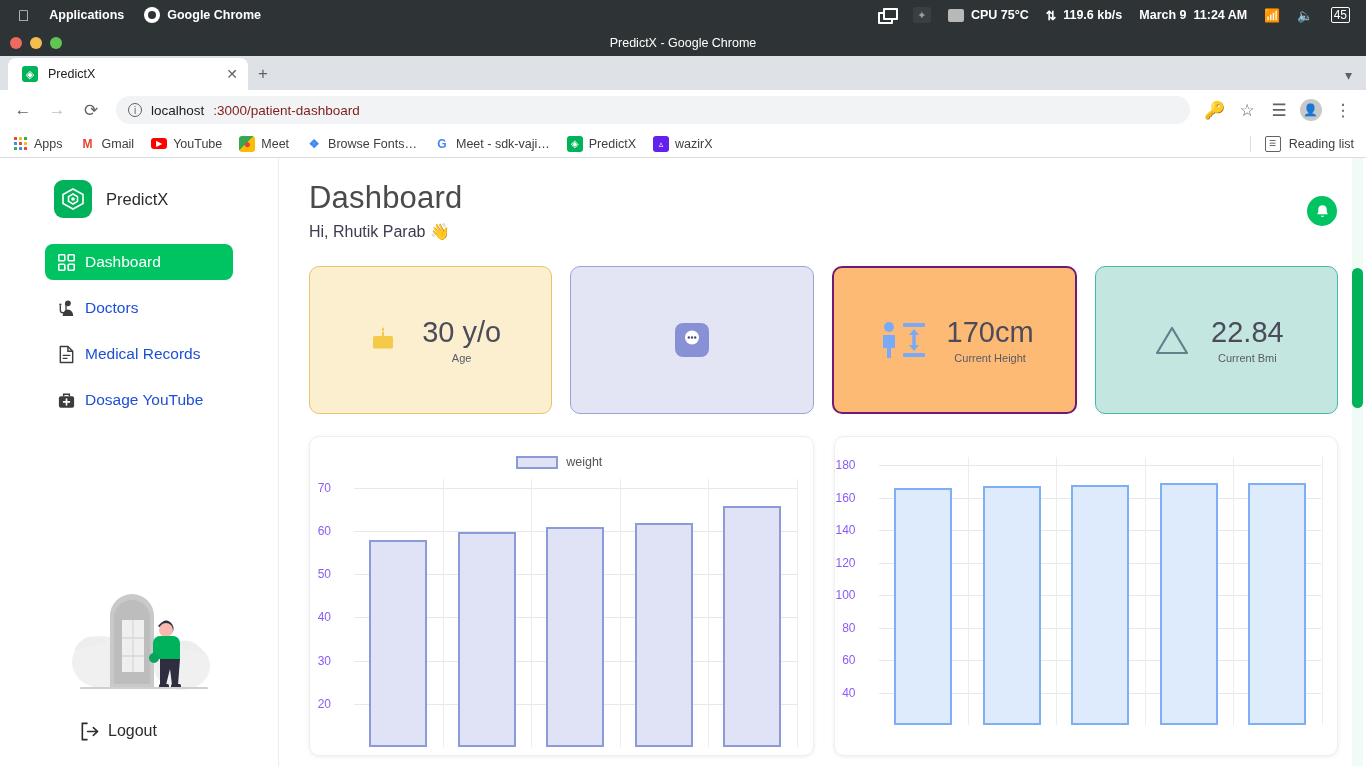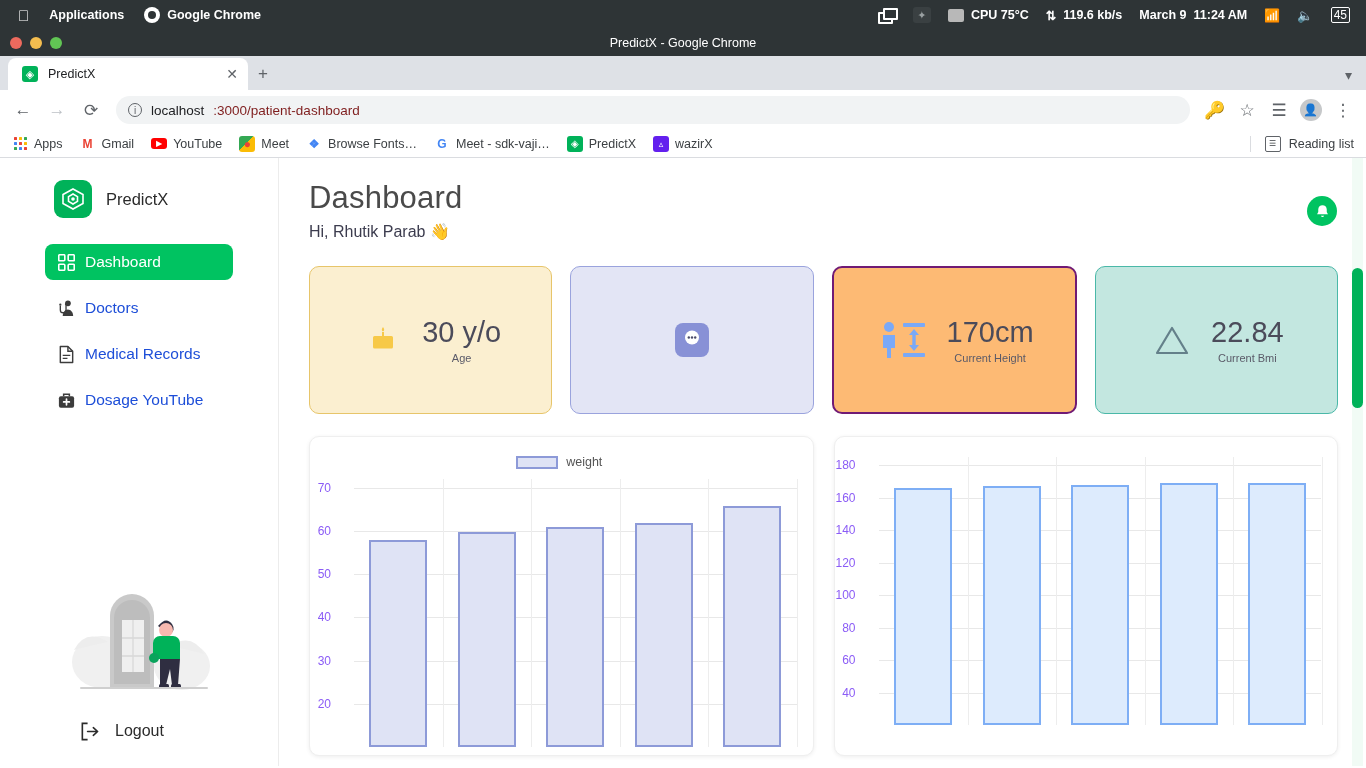--- a/index.html
+++ b/index.html
@@ -115,21 +115,21 @@
 
   .nav { padding: 0 45px; display: flex; flex-direction: column; gap: 10px; }
   .nav-item {
     display: flex; align-items: center; gap: 8px; height: 36px;
     padding: 0 10px; border-radius: 8px; font-size: 15.5px; color: #1d4ed8;
   }
   .nav-item.active { background: #00c361; color: #fff; }
   .nav-ic { width: 22px; height: 22px; display:flex;align-items:center;justify-content:center; flex:0 0 auto;}
 
   .illus { margin-top: auto; display:flex; flex-direction:column; align-items:center; padding-bottom: 8px;}
-  .logout { display: flex; align-items: center; gap: 15px; font-size: 16px; color: #2b2b2b; padding: 12px 0 24px 0; width: 100%; padding-left: 78px;}
+  .logout { display: flex; align-items: center; gap: 8px; font-size: 16px; color: #2b2b2b; padding: 12px 0 24px 0; width: 100%; padding-left: 78px;}
 
   .content { flex: 1; position: relative; overflow: hidden; padding: 22px 28px 0 30px; }
   .page-title { font-size: 31px; color: #4a4a4a; font-weight: normal; letter-spacing: .2px;}
   .greet { font-size: 16px; color: #3c3c4e; margin-top: 6px; }
   .sub { font-size: 13.5px; color: #7a7a8c; margin-top: 4px; }
   .bell {
     position: absolute; right: 29px; top: 38px; width: 30px; height: 30px;
     border-radius: 50%; background: #00c361; display: flex; align-items: center;
     justify-content: center; color: #fff; font-size: 16px;
   }

